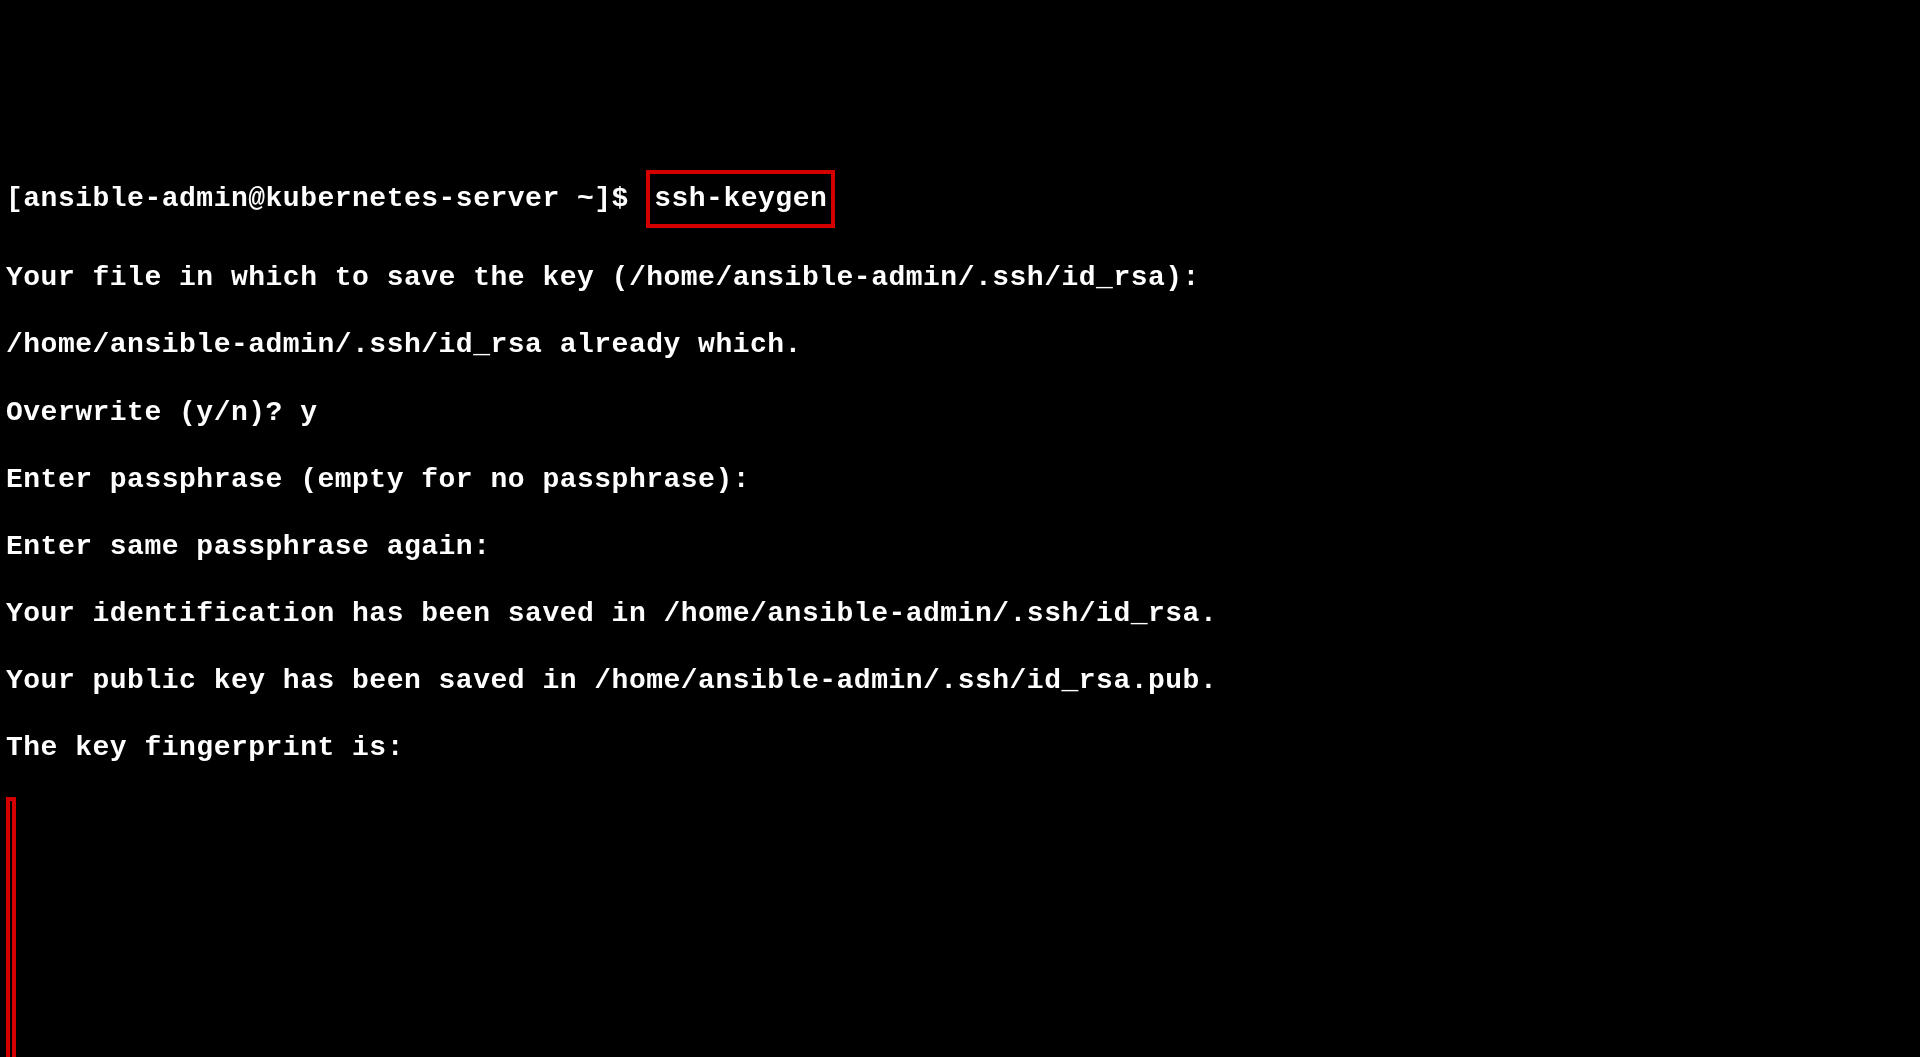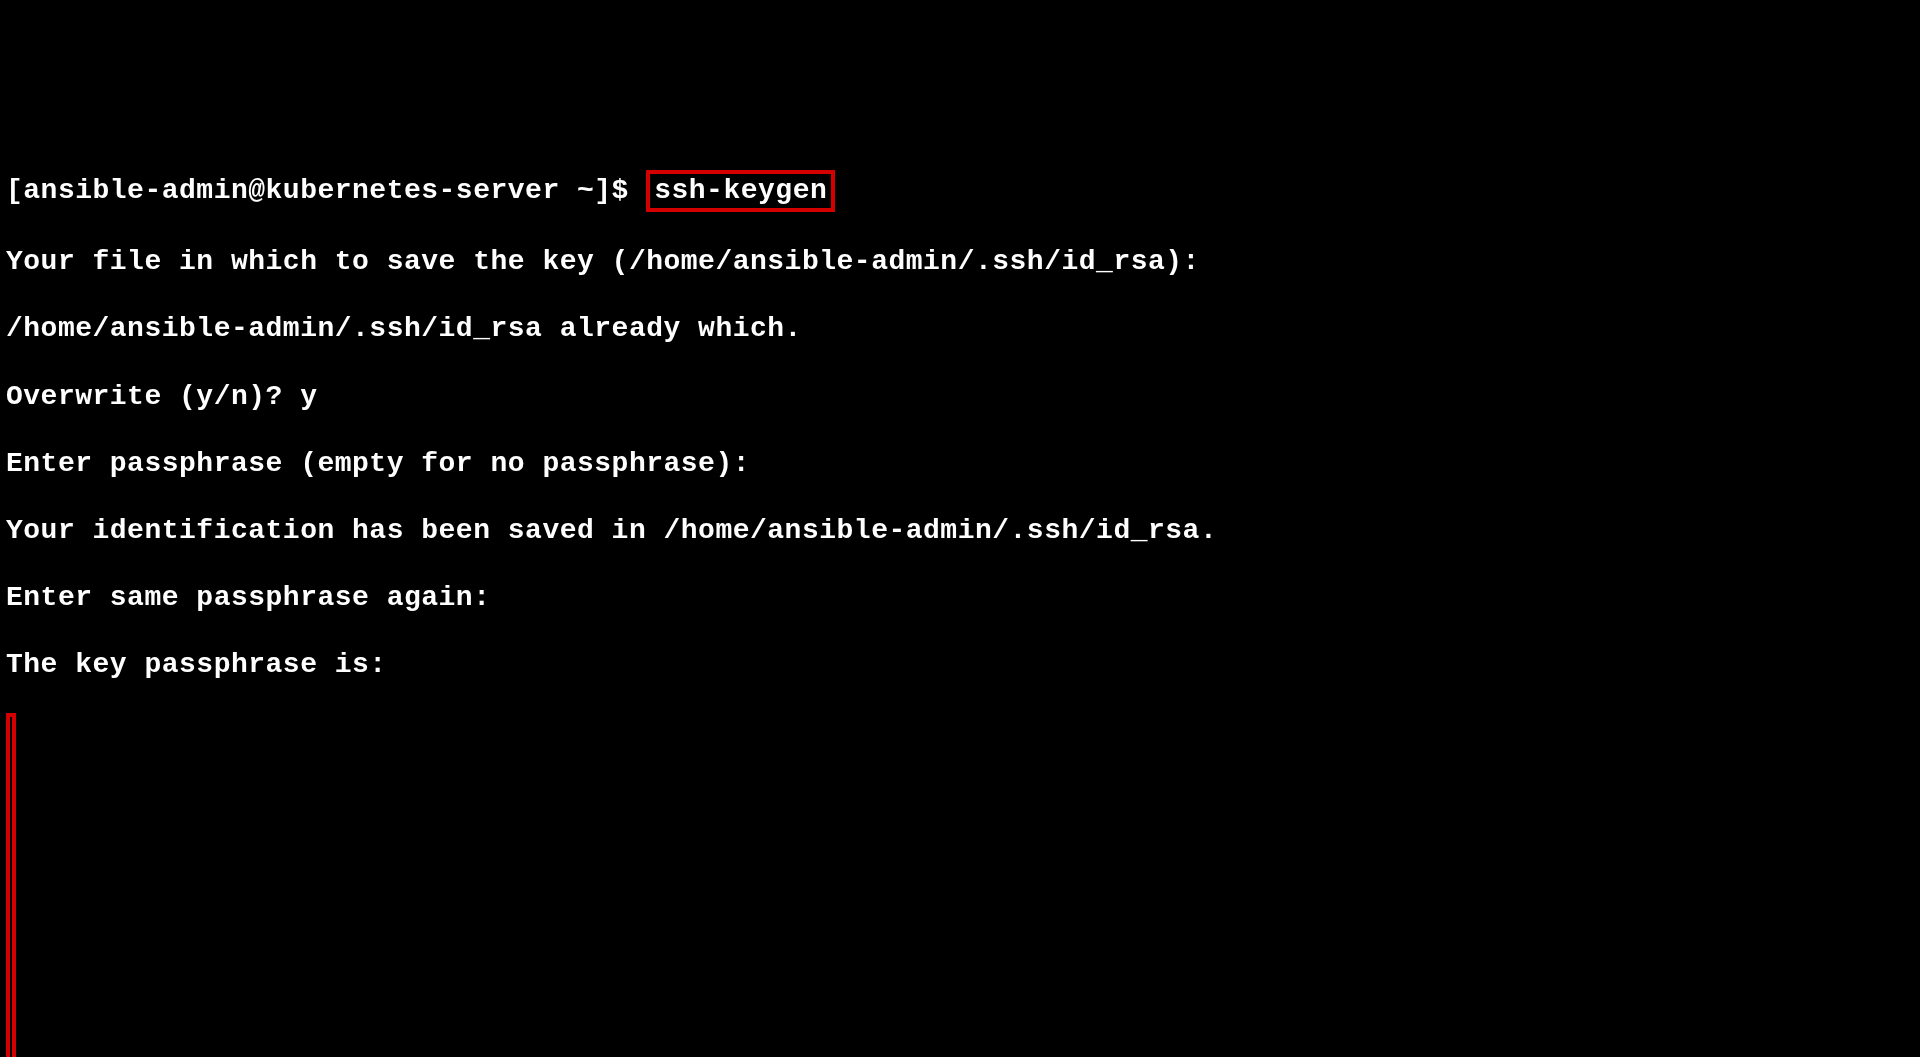--- a/index.html
+++ b/index.html
@@ -16,21 +16,21 @@
     line-height: 1.2;
     padding: 2px 6px;
     white-space: pre;
     letter-spacing: 0.5px;
   }
   .terminal {
     width: 100%;
   }
   .highlight-cmd {
     border: 4px solid #d40000;
-    padding: 0 4px;
+    padding: 8px 4px;
     display: inline-block;
   }
   .highlight-block {
     border: 4px solid #d40000;
     display: inline-block;
     padding: 0 2px 4px 0;
     margin-top: -2px;
     position: relative;
   }
   .line {
@@ -41,23 +41,24 @@
 <body>
 
 
 
 <div class="terminal">
 <span class="line"><span>[ansible-admin@kubernetes-server ~]$ </span><span class="highlight-cmd">ssh-keygen</span></span>
 <span class="line">Your file in which to save the key (/home/ansible-admin/.ssh/id_rsa):</span>
 <span class="line">/home/ansible-admin/.ssh/id_rsa already which.</span>
 <span class="line">Overwrite (y/n)? y</span>
 <span class="line">Enter passphrase (empty for no passphrase):</span>
+<span class="line">Enter same passphrase again:</span>
 <span class="line">Your identification has been saved in /home/ansible-admin/.ssh/id_rsa.</span>
-<span class="line">Enter same passphrase again:</span>
-<span class="line">The key passphrase is:</span>
+<span class="line">Your public key has been saved in /home/ansible-admin/.ssh/id_rsa.pub.</span>
+<span class="line">The key fingerprint is:</span>
 <div class="highlight-block">
 
 
 
 
 
 
 
 
 

